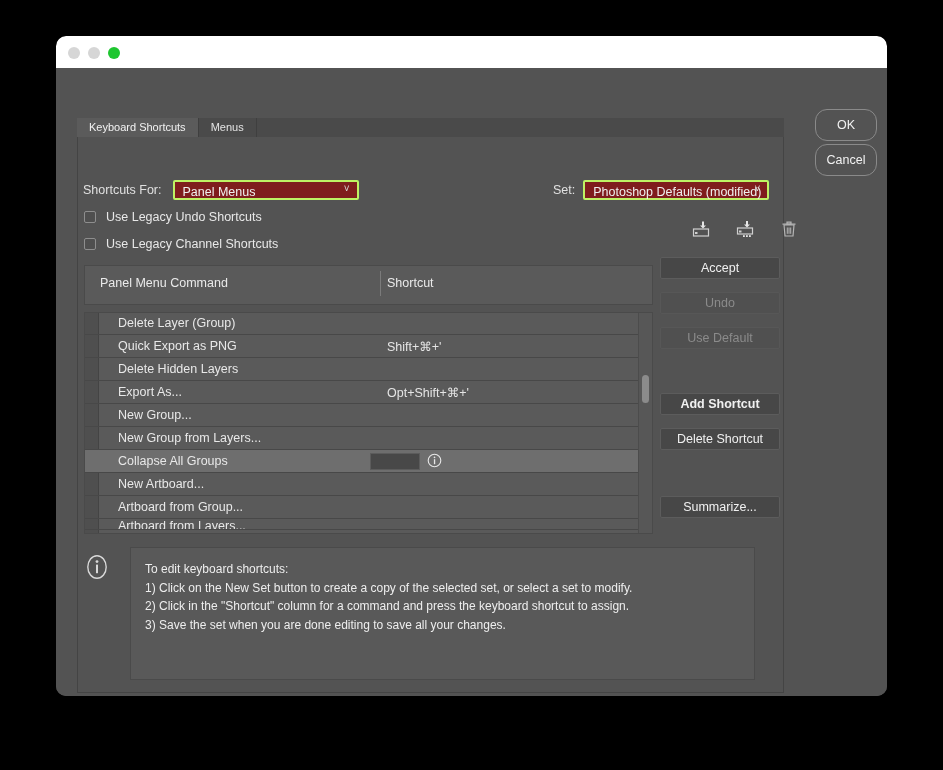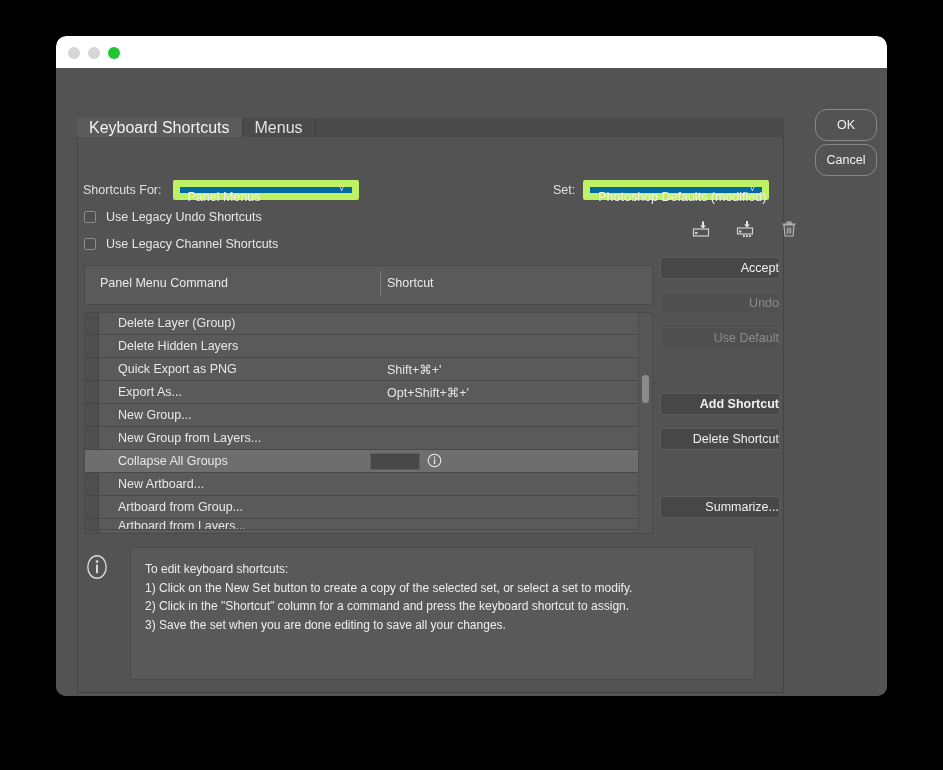--- a/index.html
+++ b/index.html
@@ -77,21 +77,21 @@
     height: 19px;
     background: #4a4a4a;
     border-bottom: 1px solid #3f3f3f;
     display: flex;
     align-items: flex-end;
   }
   .tab {
     height: 19px;
     line-height: 19px;
     padding: 0 12px;
-    font-size: 16px;
+    font-size: 11px;
     color: #e3e3e3;
     background: transparent;
     border-right: 1px solid #3f3f3f;
     cursor: default;
   }
   .tab.active {
     background: #5b5b5b;
     color: #f2f2f2;
   }
 
@@ -117,22 +117,22 @@
     align-items: center;
   }
   .lbl {
     font-size: 12.5px;
     color: #e0e0e0;
   }
   .select {
     position: relative;
     height: 20px;
     line-height: 20px;
-    background: #0369a1;
-    border: 7px solid #bef264;
+    background: #7f1d1d;
+    border: 2px solid #bef264;
     border-radius: 2px;
     color: #f0f0f0;
     font-size: 12.5px;
     padding: 0 22px 0 8px;
     box-sizing: border-box;
     cursor: default;
     white-space: nowrap;
   }
   .select .chev {
     position: absolute;
@@ -299,21 +299,21 @@
     position: absolute;
     left: 604px;
     top: 189px;
     width: 120px;
   }
   .btn {
     display: block;
     width: 120px;
     height: 22px;
     line-height: 20px;
-    text-align: right;
+    text-align: center;
     font-size: 12.5px;
     color: #f0f0f0;
     background: #474747;
     border: 1px solid #5c5c5c;
     border-radius: 2px;
     box-sizing: border-box;
     cursor: default;
     margin-bottom: 13px;
     padding: 0;
     font-family: inherit;
@@ -458,27 +458,27 @@
     <div class="list-box">
       <div class="list-gutter"></div>
       <div class="list-rows">
 
         <div class="lrow">
           <span class="cmd">Delete Layer (Group)</span>
           <span class="sc"></span>
         </div>
 
         <div class="lrow">
+          <span class="cmd">Quick Export as PNG</span>
+          <span class="sc">Shift+⌘+'</span>
+        </div>
+
+        <div class="lrow">
           <span class="cmd">Delete Hidden Layers</span>
           <span class="sc"></span>
-        </div>
-
-        <div class="lrow">
-          <span class="cmd">Quick Export as PNG</span>
-          <span class="sc">Shift+⌘+'</span>
         </div>
 
         <div class="lrow">
           <span class="cmd">Export As...</span>
           <span class="sc">Opt+Shift+⌘+'</span>
         </div>
 
         <div class="lrow">
           <span class="cmd">New Group...</span>
           <span class="sc"></span>

